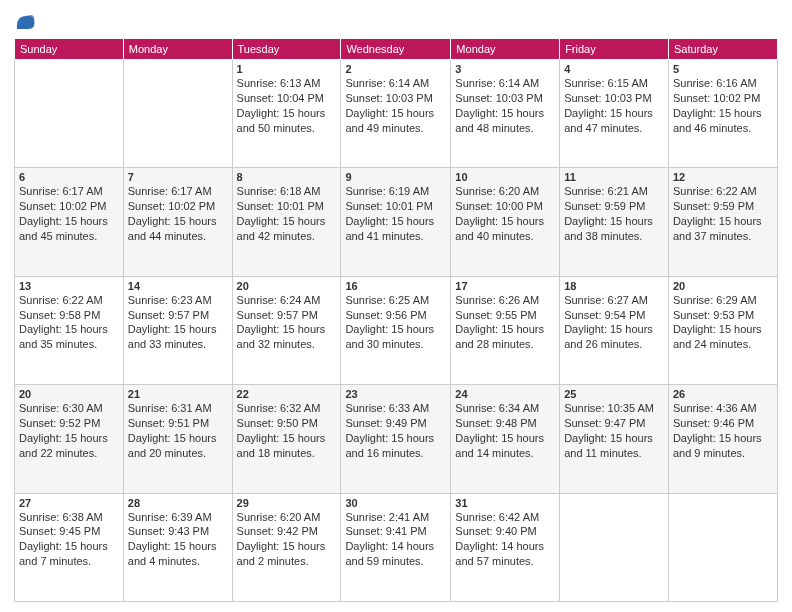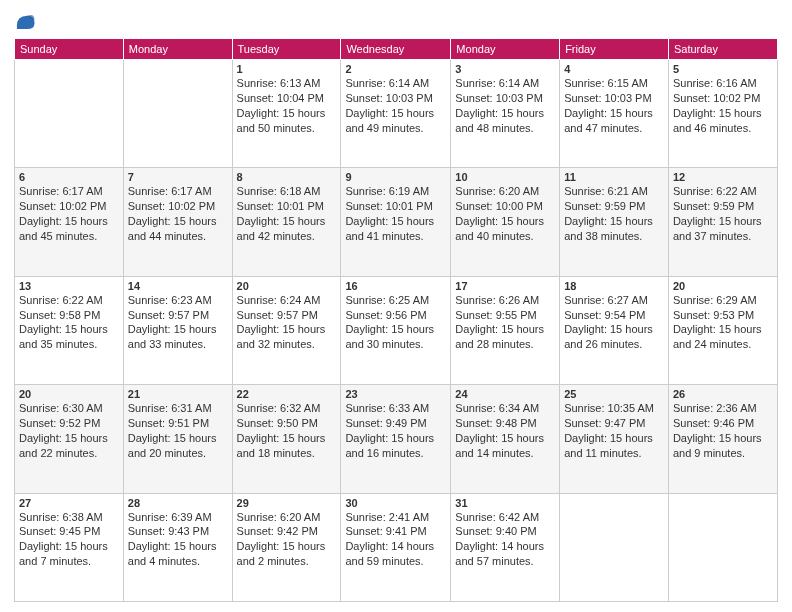--- a/index.html
+++ b/index.html
@@ -310,21 +310,21 @@
           </td>
           <td>
             <span class="day-number">25</span>
             <div class="day-info">Sunrise: 10:35 AM
 Sunset: 9:47 PM
 Daylight: 15 hours
 and 11 minutes.</div>
           </td>
           <td>
             <span class="day-number">26</span>
-            <div class="day-info">Sunrise: 2:36 AM
+            <div class="day-info">Sunrise: 4:36 AM
 Sunset: 9:46 PM
 Daylight: 15 hours
 and 9 minutes.</div>
           </td>
         </tr>
         <tr>
           <td>
             <span class="day-number">27</span>
             <div class="day-info">Sunrise: 6:38 AM
 Sunset: 9:45 PM

